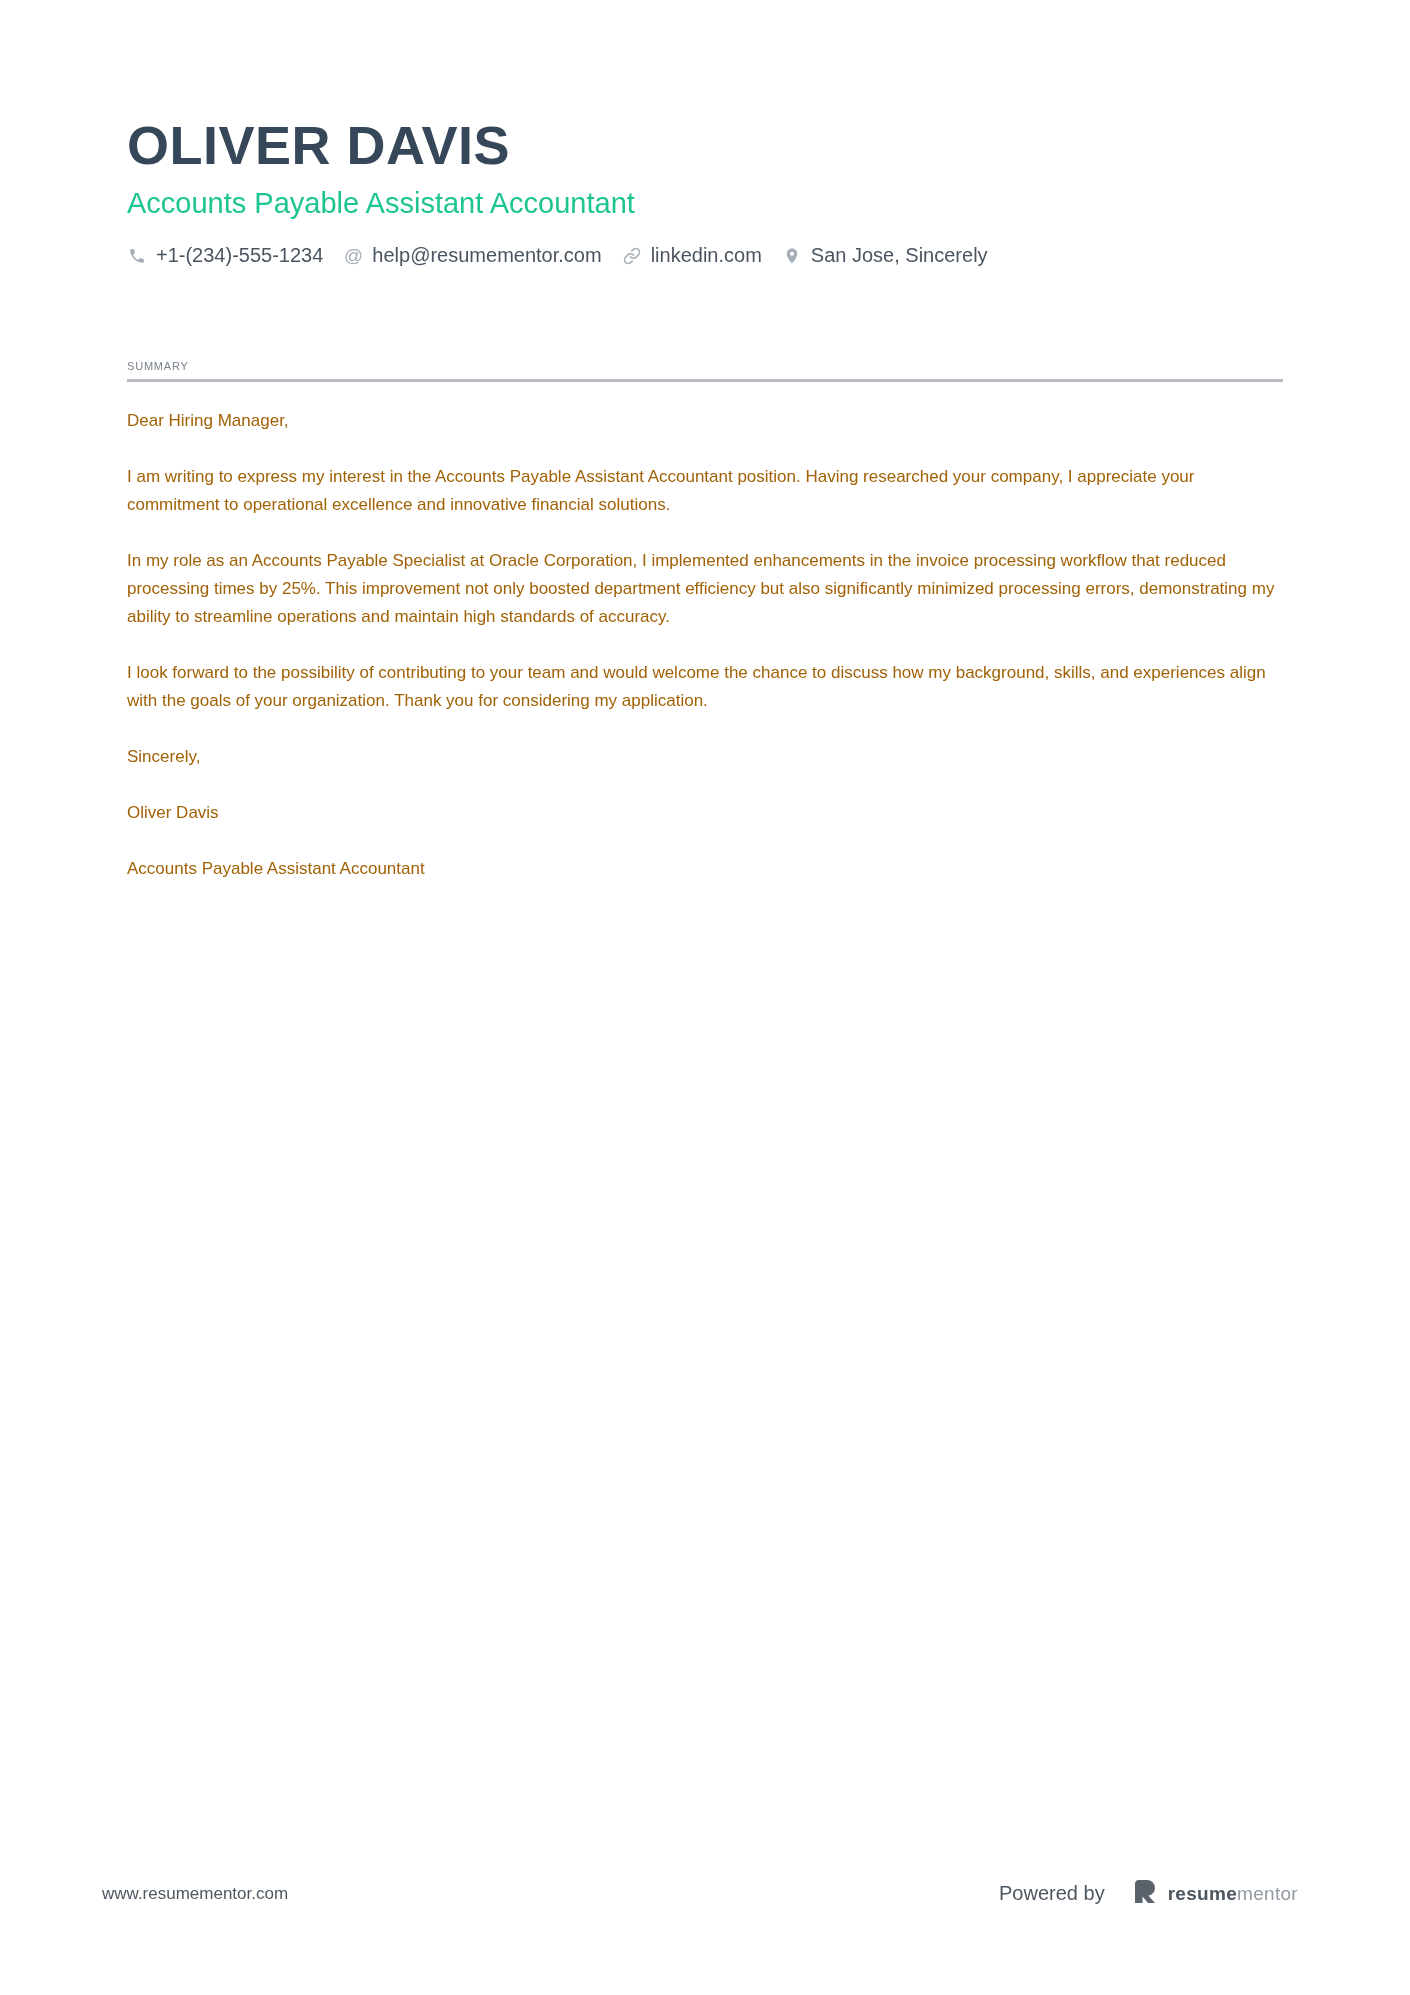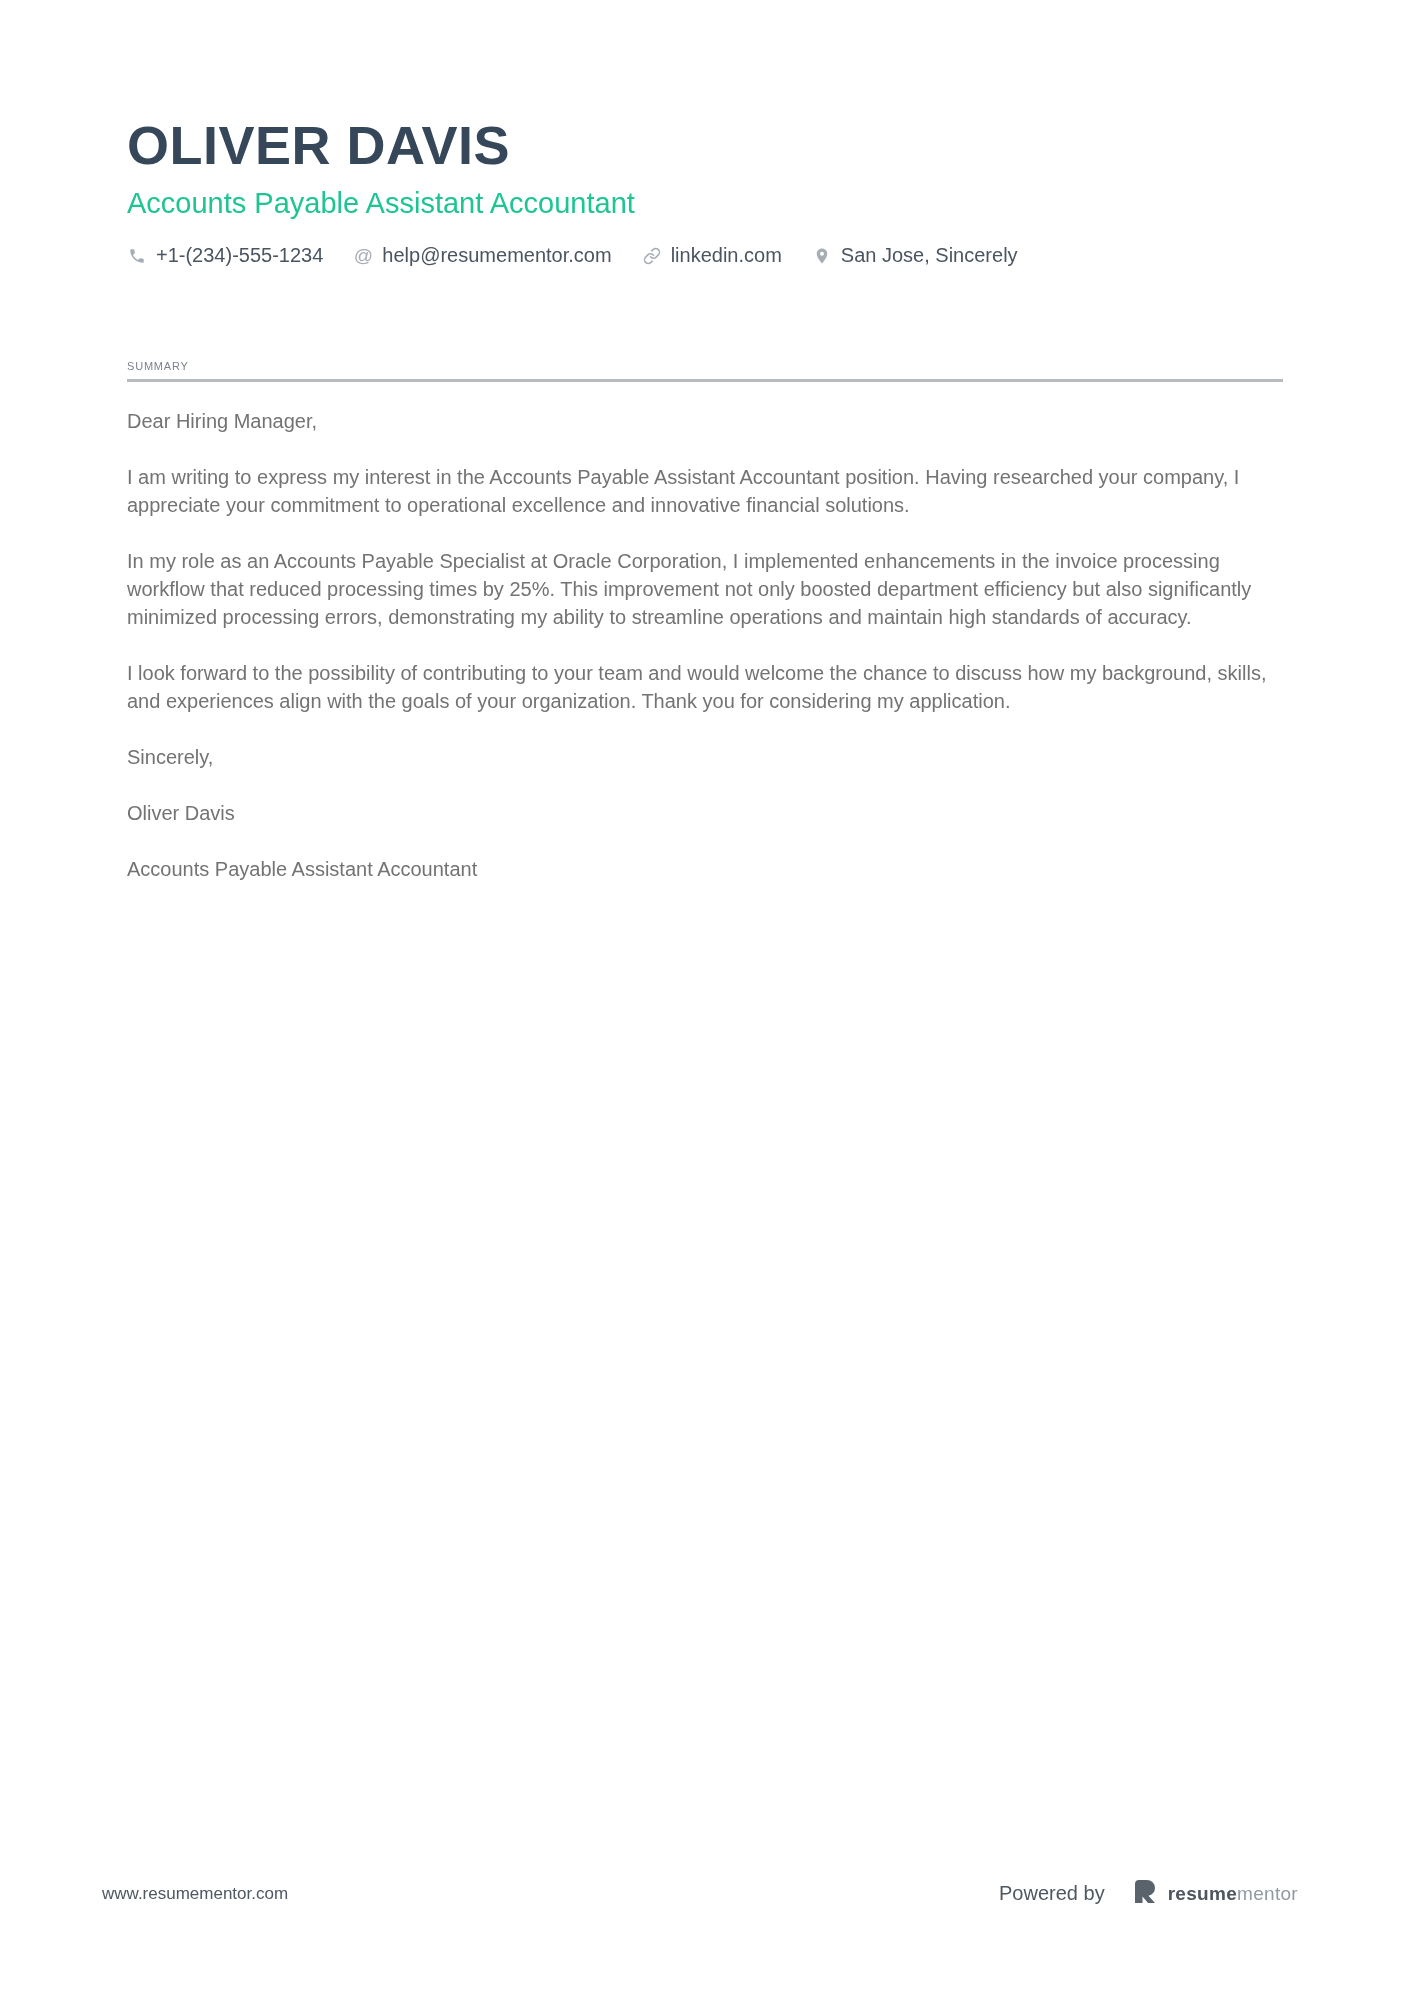--- a/index.html
+++ b/index.html
@@ -30,21 +30,21 @@
     margin-top: 15px;
     font-size: 29px;
     line-height: 1.15;
     font-weight: 500;
     color: #1EC592;
   }
   .contact-row {
     margin-top: 24px;
     display: flex;
     align-items: center;
-    gap: 30px;
+    gap: 20px;
     font-size: 20px;
     color: #4A5561;
   }
   .contact-item {
     display: flex;
     align-items: center;
     gap: 9px;
     white-space: nowrap;
   }
   .contact-item .icon {
@@ -72,23 +72,23 @@
     margin-top: 7px;
     height: 3px;
     background: #B7BCC2;
     border: none;
   }
   .letter {
     margin-top: 25px;
     max-width: 1158px;
   }
   .letter p {
-    font-size: 20px;
+    font-size: 17px;
     line-height: 28px;
-    color: #737373;
+    color: #a16207;
     margin: 0 0 28px 0;
   }
   .footer {
     position: absolute;
     left: 102px;
     right: 112px;
     top: 1880px;
     display: flex;
     justify-content: space-between;
     align-items: center;

